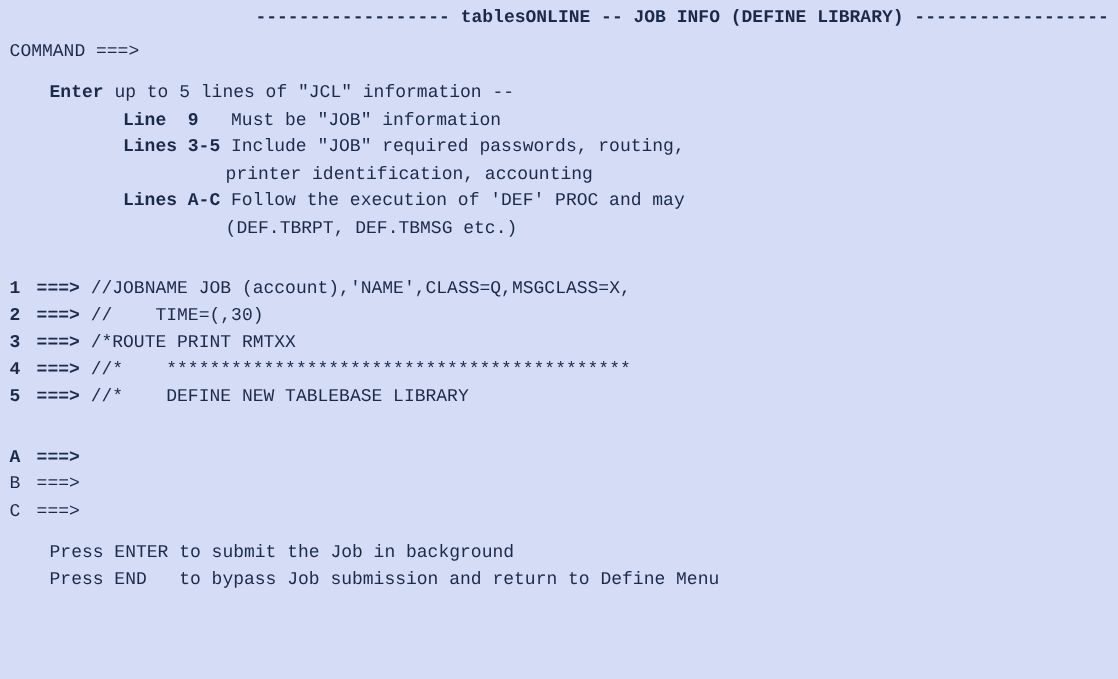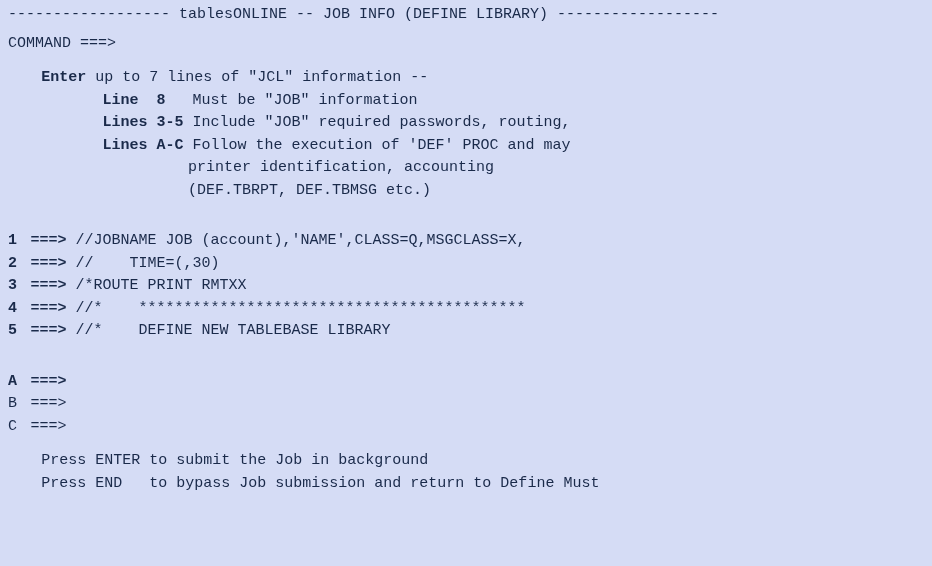--- a/index.html
+++ b/index.html
@@ -9,21 +9,21 @@
       font-size: 15px;
       line-height: 1.5;
       color: #1a2a4a;
       padding: 4px 8px;
       width: 932px;
       height: 566px;
       overflow: hidden;
     }
     .bold { font-weight: bold; }
     .row { white-space: pre; }
-    .title-row { font-weight: normal; white-space: pre; }
+    .title-row { font-weight: bold; white-space: pre; text-align: right; }
     .dash { letter-spacing: 0; }
     .cmd-row { white-space: pre; margin-top: 6px; }
     .input-cell {
       font-family: inherit;
       font-size: inherit;
       color: inherit;
       background: transparent;
       border: none;
       outline: none;
       width: 760px;
@@ -45,38 +45,38 @@
 </head>
 <body>
 
 <div class="title-row"><span class="dash">------------------ </span><span>tablesONLINE -- JOB INFO (DEFINE LIBRARY)</span><span class="dash"> ------------------</span></div>
 
 <div class="cmd-row"><span>COMMAND ===&gt;</span> <input class="input-cell" value="" style=""></div>
 
 <div class="gap"></div>
 
 <div class="section">
-  <div class="row indent1"><span class="bold">Enter</span><span> up to 7 lines of "JCL" information --</span></div>
-  <div class="row indent2"><span class="bold">Line  8</span><span>   Must be "JOB" information</span></div>
+  <div class="row indent1"><span class="bold">Enter</span><span> up to 5 lines of "JCL" information --</span></div>
+  <div class="row indent2"><span class="bold">Line  9</span><span>   Must be "JOB" information</span></div>
   <div class="row indent2"><span class="bold">Lines 3-5</span><span> Include "JOB" required passwords, routing,</span></div>
+  <div class="row indent3"><span>printer identification, accounting</span></div>
   <div class="row indent2"><span class="bold">Lines A-C</span><span> Follow the execution of 'DEF' PROC and may</span></div>
-  <div class="row indent3"><span>printer identification, accounting</span></div>
   <div class="row indent3"><span>(DEF.TBRPT, DEF.TBMSG etc.)</span></div>
 </div>
 
 <div class="jcl-block">
   <div class="jcl-row"><span class="jcl-num bold">1</span> <span class="arrow bold">===&gt;</span> <input class="input-cell" value="//JOBNAME JOB (account),'NAME',CLASS=Q,MSGCLASS=X," style=""></div>
   <div class="jcl-row"><span class="jcl-num bold">2</span> <span class="arrow bold">===&gt;</span> <input class="input-cell" value="//    TIME=(,30)" style=""></div>
   <div class="jcl-row"><span class="jcl-num bold">3</span> <span class="arrow bold">===&gt;</span> <input class="input-cell" value="/*ROUTE PRINT RMTXX" style=""></div>
   <div class="jcl-row"><span class="jcl-num bold">4</span> <span class="arrow bold">===&gt;</span> <input class="input-cell" value="//*    *******************************************" style=""></div>
   <div class="jcl-row"><span class="jcl-num bold">5</span> <span class="arrow bold">===&gt;</span> <input class="input-cell" value="//*    DEFINE NEW TABLEBASE LIBRARY" style=""></div>
 </div>
 
 <div class="jcl-block">
   <div class="jcl-row"><span class="jcl-num bold">A</span> <span class="arrow bold">===&gt;</span> <input class="input-cell" value="" style=""></div>
   <div class="jcl-row"><span class="jcl-num">B</span> <span class="arrow">===&gt;</span> <input class="input-cell" value="" style=""></div>
   <div class="jcl-row"><span class="jcl-num">C</span> <span class="arrow">===&gt;</span> <input class="input-cell" value="" style=""></div>
 </div>
 
 <div class="footer indent1">
   <div class="row">Press ENTER to submit the Job in background</div>
-  <div class="row">Press END   to bypass Job submission and return to Define Must</div>
+  <div class="row">Press END   to bypass Job submission and return to Define Menu</div>
 </div>
 
 </body></html>

